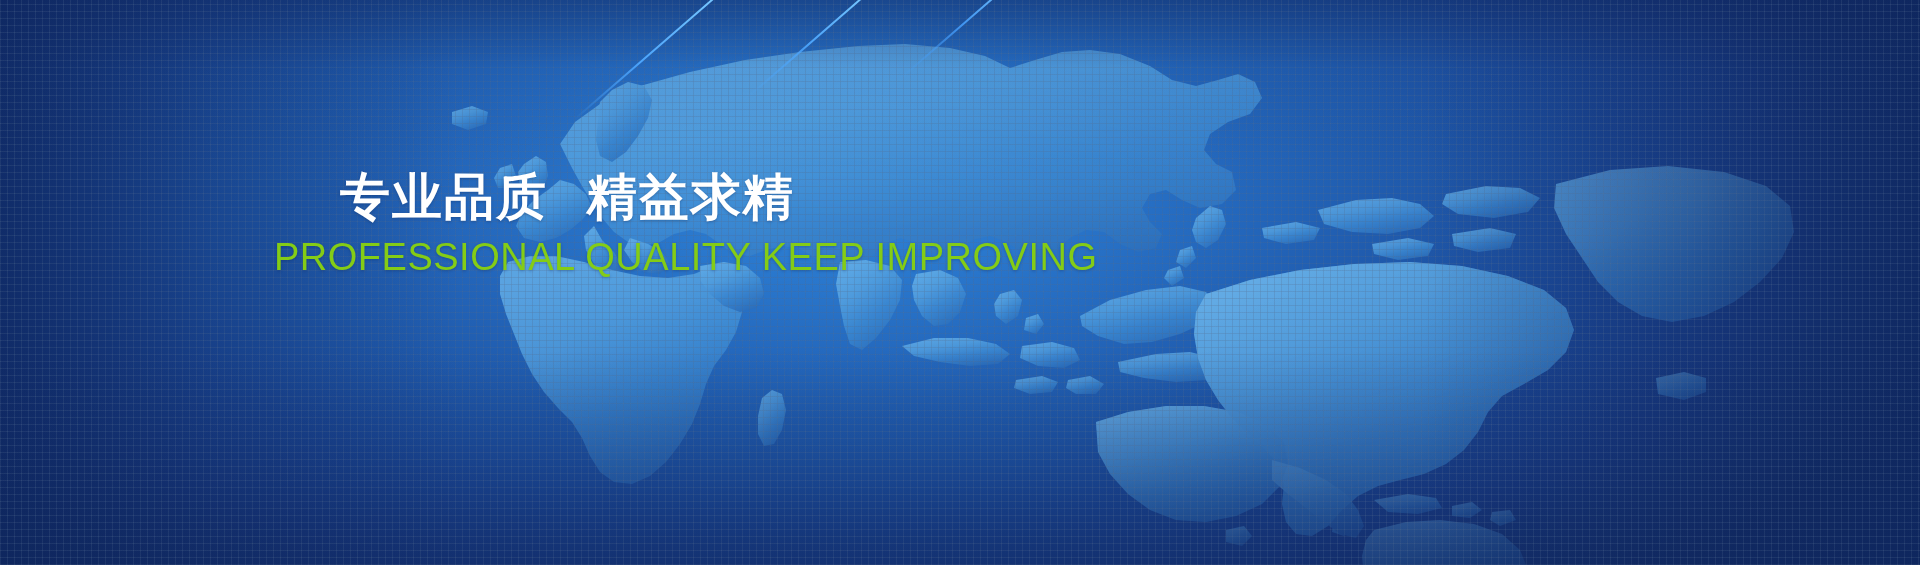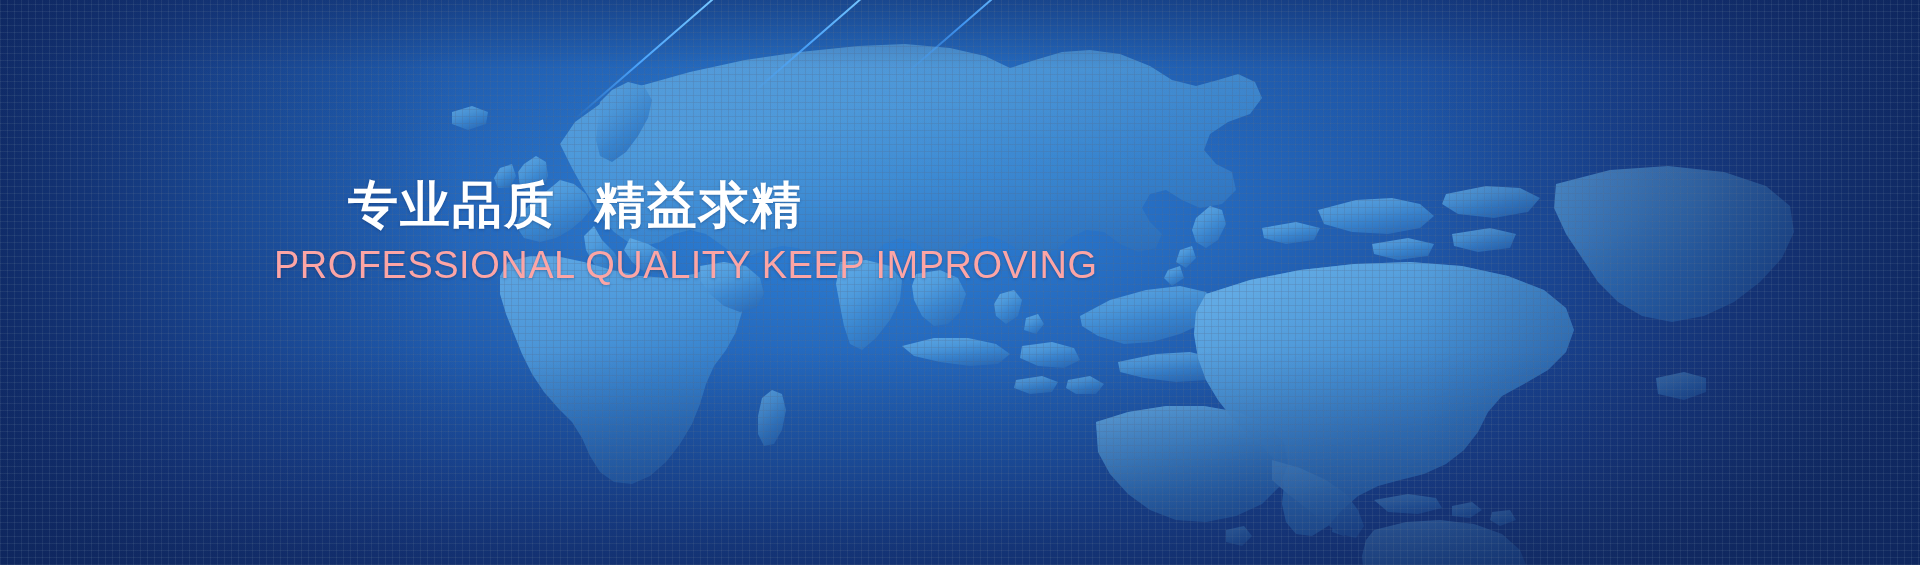--- a/index.html
+++ b/index.html
@@ -87,34 +87,34 @@
     background:linear-gradient(90deg, rgba(60,150,255,0) 0%, rgba(70,160,255,.85) 55%, rgba(115,195,255,.98) 100%);}
 
   
   .copy{
     position:absolute;
     left:274px;
     top:168px;
     width:900px;
   }
   .headline-cn{
-    margin:8px;
+    margin:0;
     color:#ffffff;
     font-size:50px;
     line-height:1.18;
     font-weight:700;
     letter-spacing:2px;
     white-space:pre;
     font-family:"DejaVu Sans","Liberation Sans",sans-serif;
     text-shadow:0 1px 3px rgba(8,30,80,.30);
     padding-left:66px;
   }
   .headline-en{
     margin:8px 0 0 0;
-    color:#fca5a5;
+    color:#84cc16;
     font-size:38px;
     line-height:1.18;
     font-weight:400;
     letter-spacing:.5px;
     white-space:nowrap;
     font-family:"Liberation Sans","DejaVu Sans",sans-serif;
     text-shadow:0 1px 3px rgba(8,30,80,.28);
   }
 </style>
 </head>

